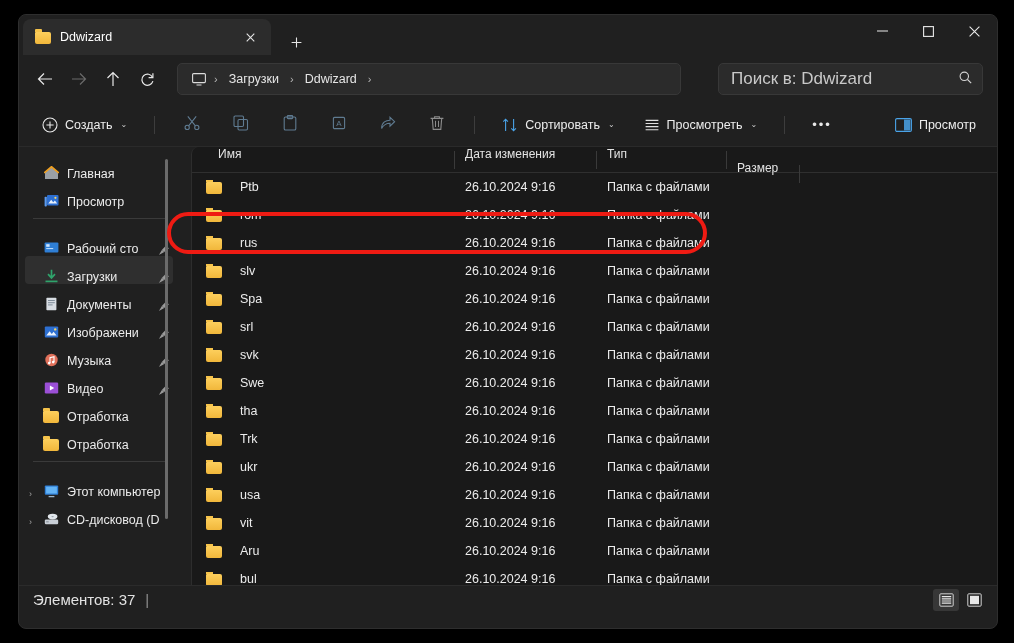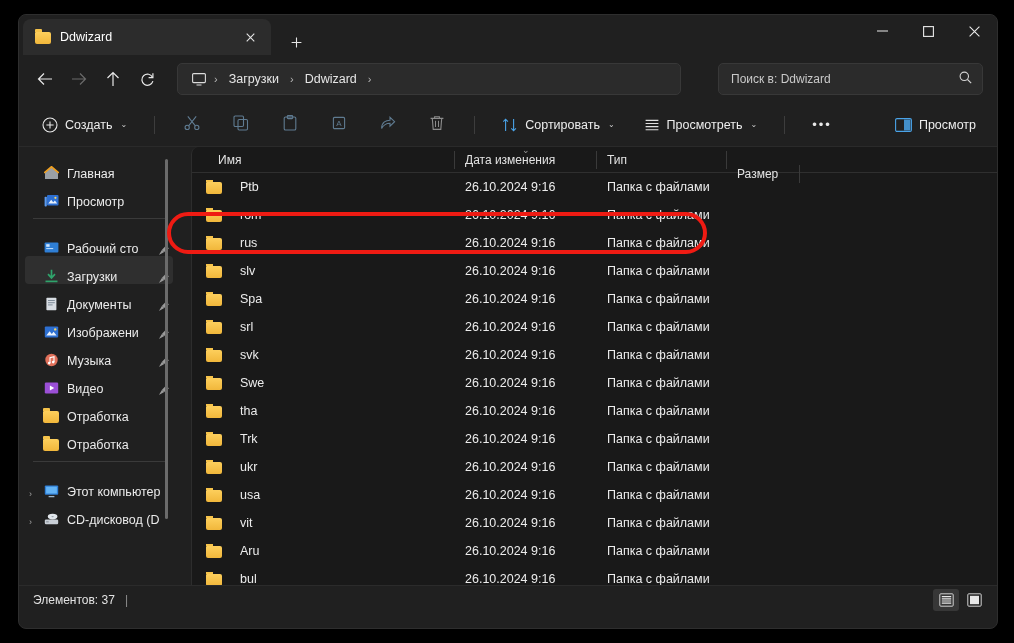--- a/index.html
+++ b/index.html
@@ -110,21 +110,21 @@
     margin-left: auto;
     background: #2b2b2b;
     border: 1px solid #383838;
     border-radius: 5px;
     display: flex; align-items: center;
     padding: 0 10px 0 12px;
   }
   .search-input {
     flex: 1;
     background: transparent; border: none; outline: none;
-    color: #cfcfcf; font-size: 12px;
+    color: #cfcfcf; font-size: 17px;
     font-family: "Liberation Sans", sans-serif;
   }
   .search-input::placeholder { color: #c9c9c9; }
 
   
   .toolbar {
     height: 44px;
     background: #202020;
     display: flex; align-items: center;
     padding: 0 12px 0 14px;
@@ -215,21 +215,21 @@
     margin-left: 12px;
   }
   .colhead {
     display: flex;
     height: 26px;
     align-items: center;
     color: #e3e3e3; font-size: 12px;
     border-bottom: 1px solid #2f2f2f;
     position: relative;
   }
-  .col { position: relative; height: 26px; display: flex; align-items: center; padding-left: 10px; }
+  .col { position: relative; height: 26px; display: flex; align-items: flex-start; padding-left: 10px; }
   .col::after {
     content: ""; position: absolute; right: 0; top: 4px;
     width: 1px; height: 18px; background: #3a3a3a;
   }
   .col.c-name  { width: 263px; padding-left: 26px; }
   .col.c-date  { width: 142px; }
   .col.c-type  { width: 130px; }
   .col.c-size  { width: 73px; margin-top: 28px; }
   .col.c-extra { width: 90px; }
   .col.c-extra::after { display: none; }
@@ -263,21 +263,21 @@
     left: 0; top: -2.5px; width: 7px; height: 3px;
     background: #f6c34a; border-radius: 1px 1px 0 0;
   }
 
   
   .statusbar {
     height: 28px;
     background: #202020;
     display: flex; align-items: center;
     padding: 0 10px 0 14px;
-    color: #e2e2e2; font-size: 12px;
+    color: #e2e2e2; font-size: 15px;
     border-top: 1px solid #2b2b2b;
   }
   .status-sep { margin-left: 10px; color: #8d8d8d; }
   .view-toggles { margin-left: auto; display: flex; gap: 2px; }
   .vtoggle {
     width: 26px; height: 22px;
     display: flex; align-items: center; justify-content: center;
     border-radius: 3px;
   }
   .vtoggle.active { background: #373737; }

